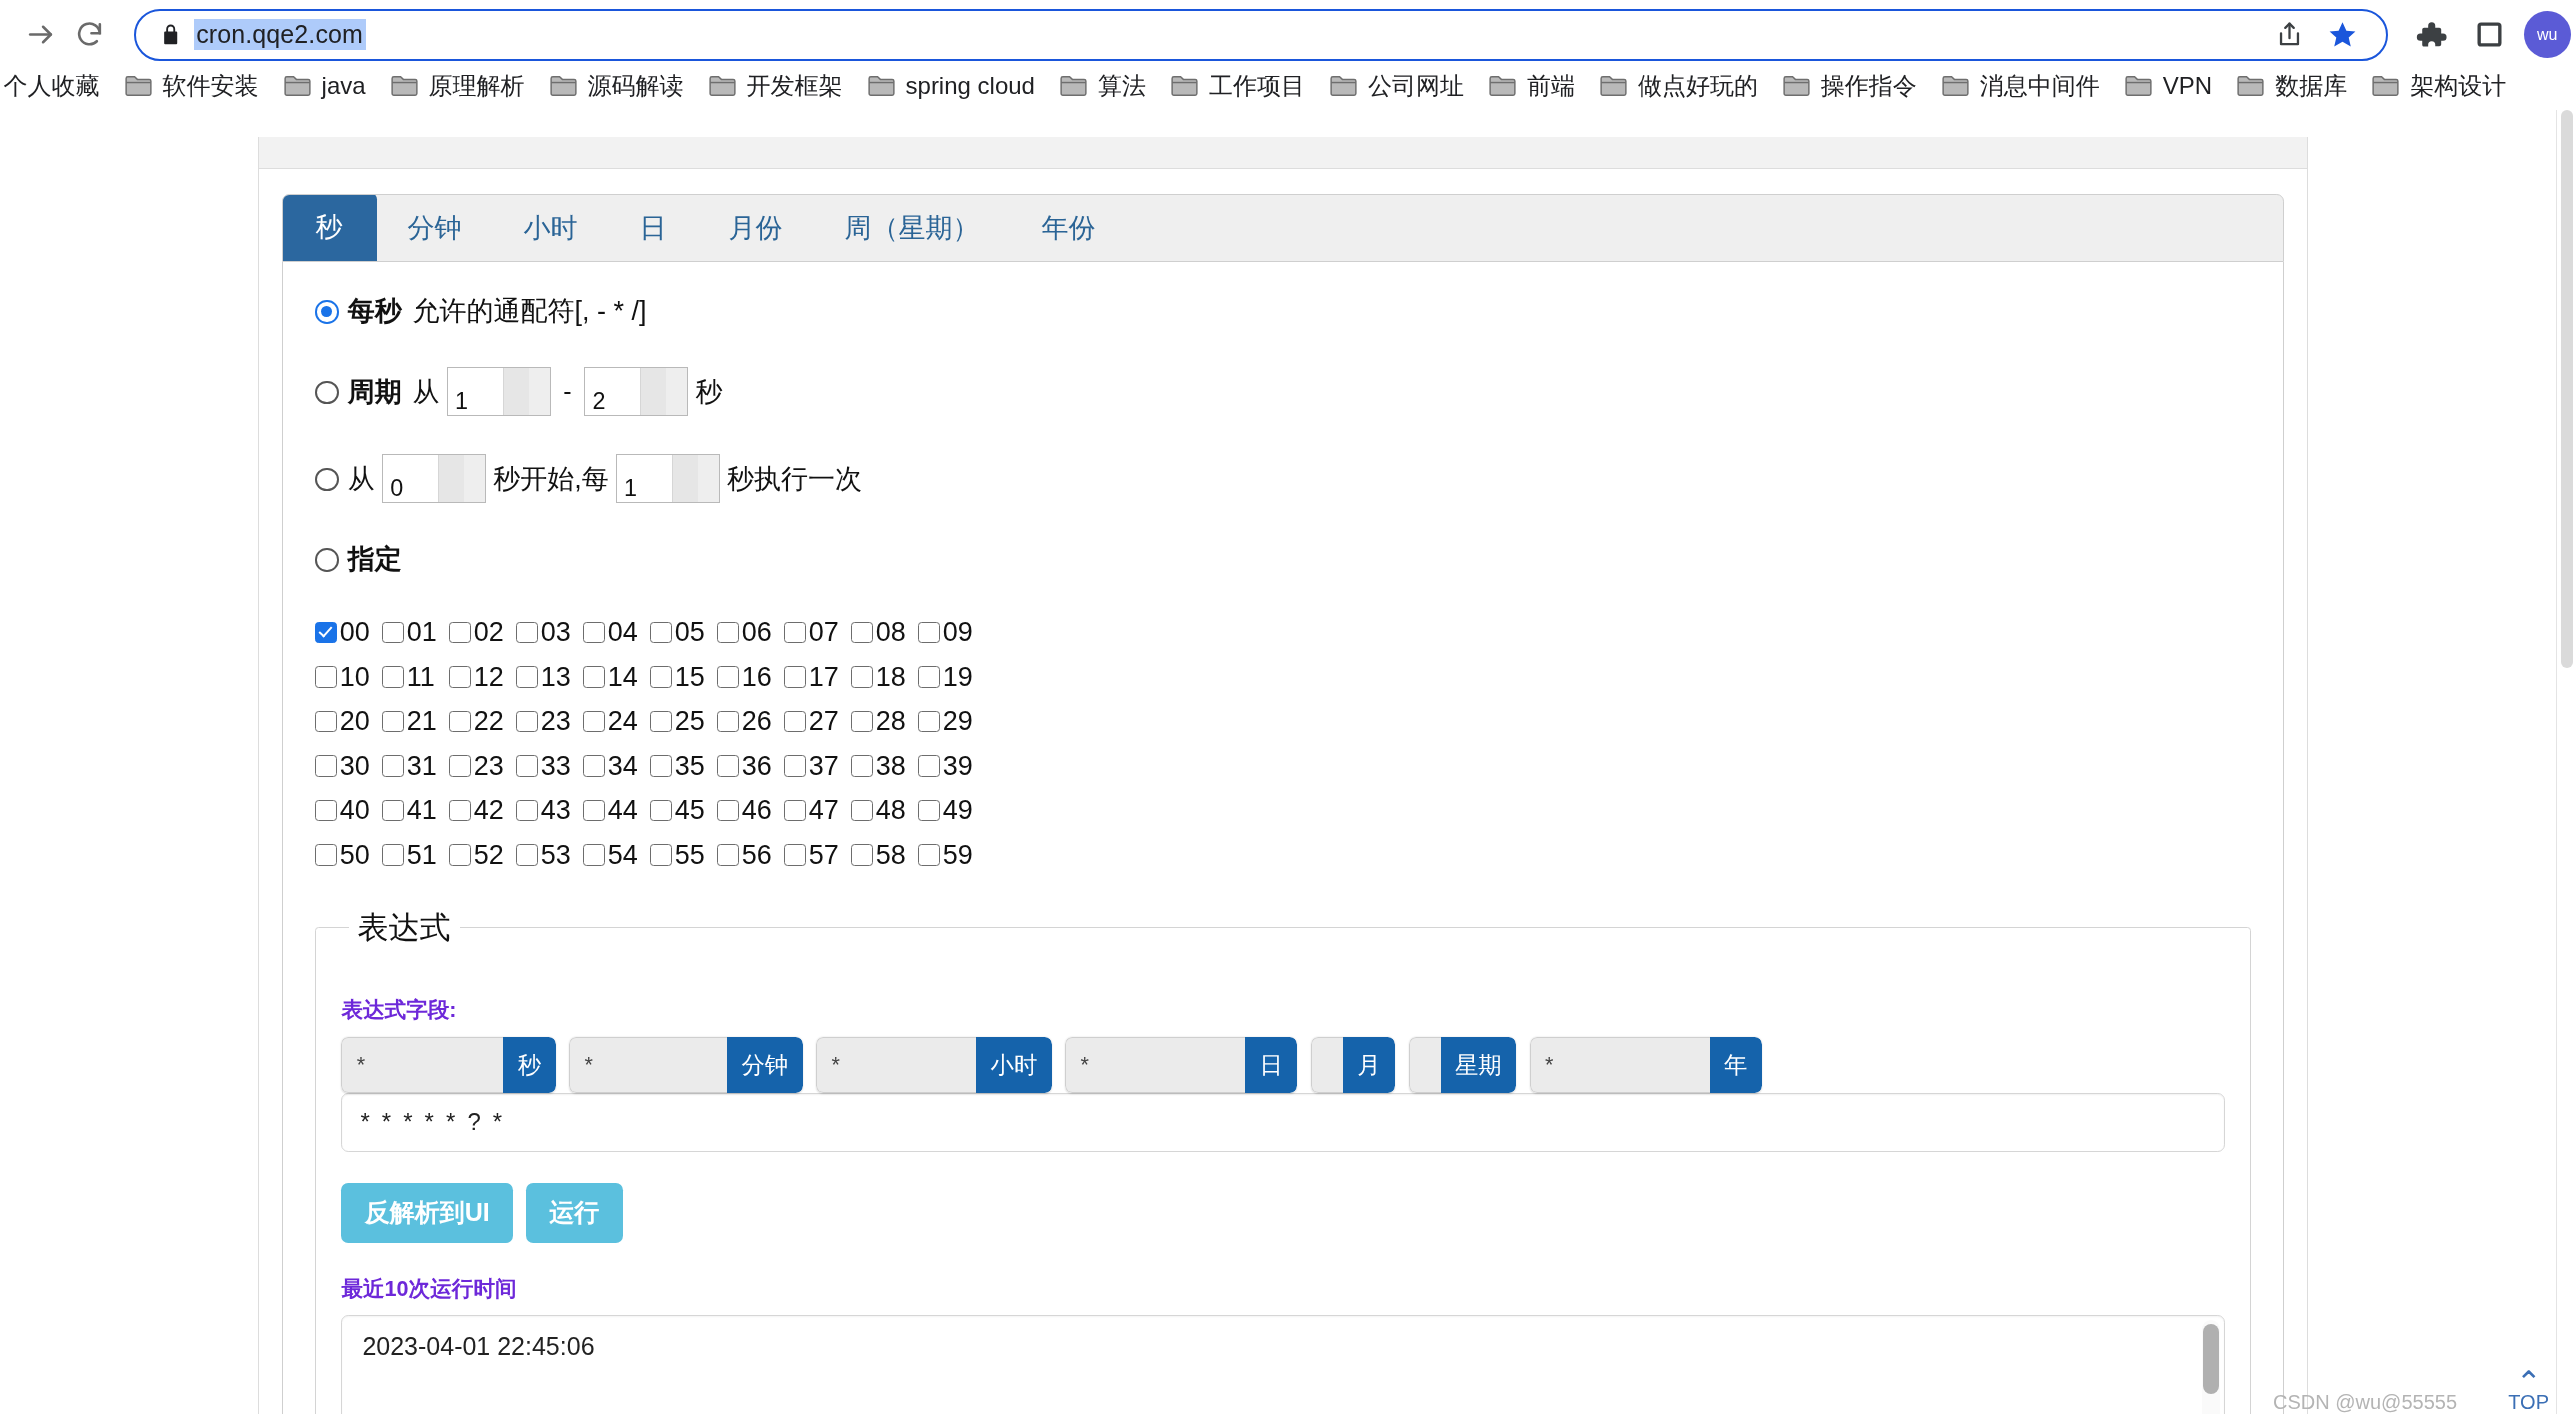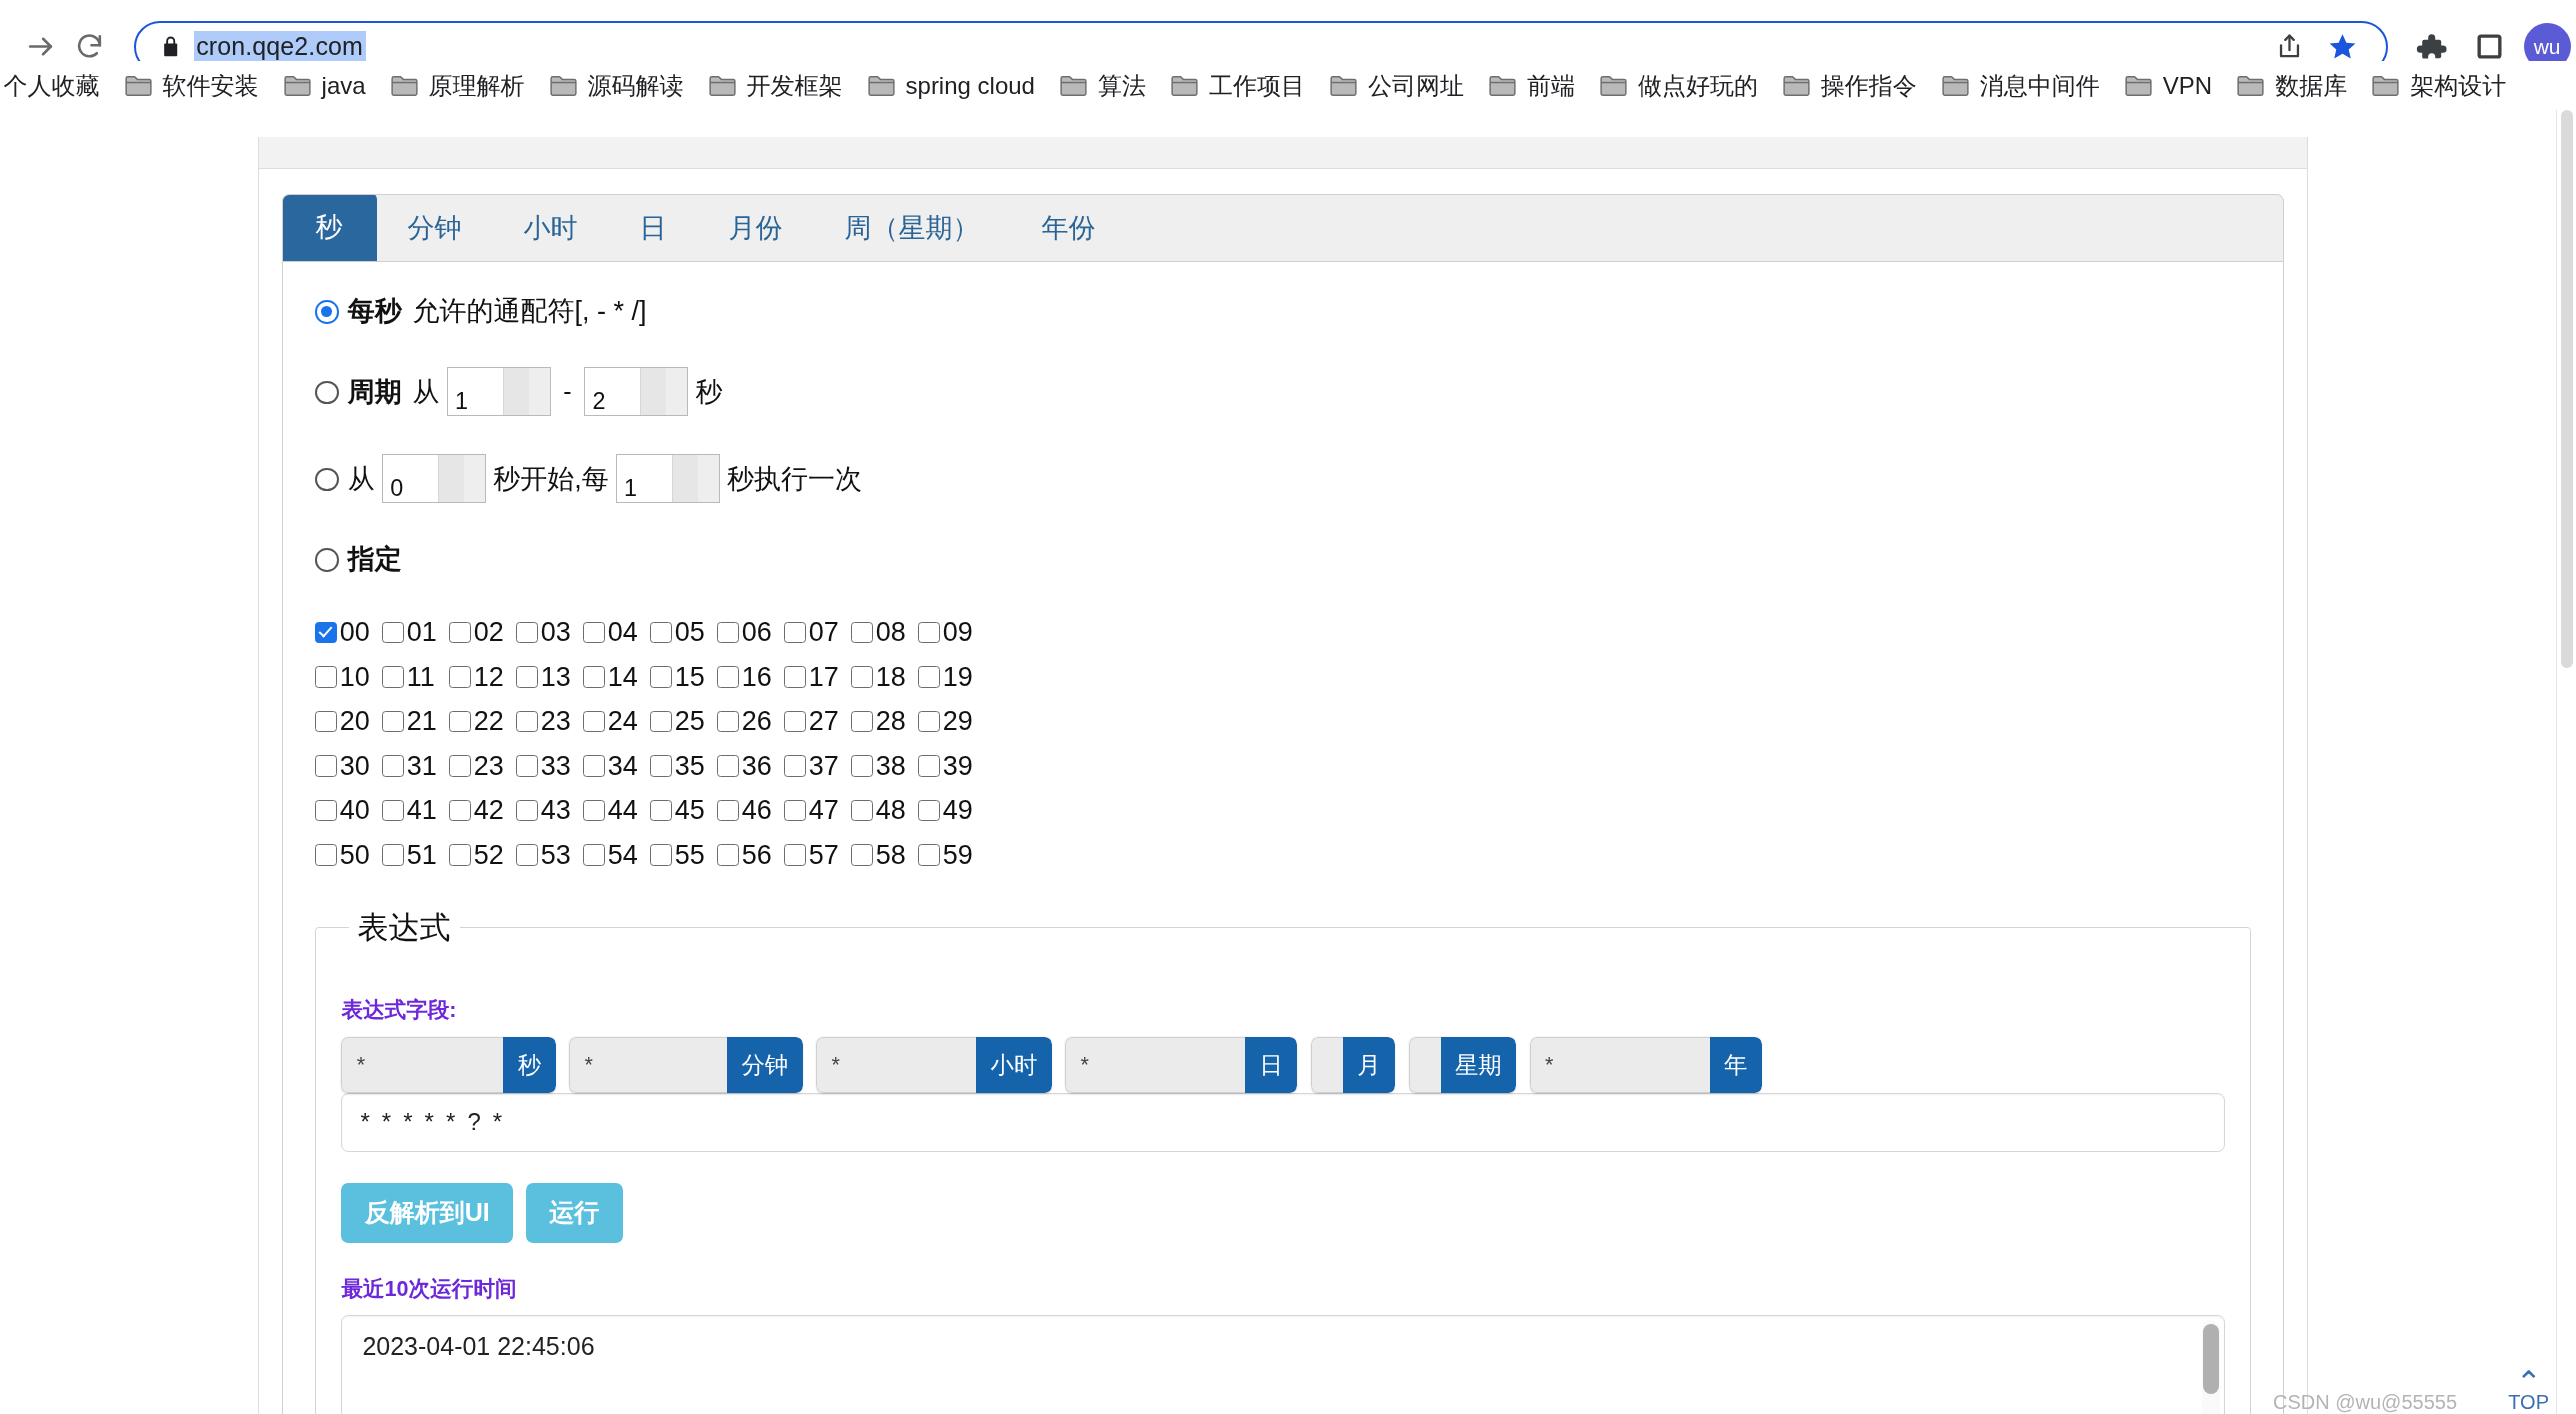--- a/index.html
+++ b/index.html
@@ -6,21 +6,21 @@
   html, body {
     margin: 0; padding: 0;
     width: 2576px; height: 1414px;
     background: #ffffff;
     font-family: "Liberation Sans", "DejaVu Sans", sans-serif;
     overflow: hidden;
   }
 
   
   .browser-toolbar {
-    position: absolute; top: 16px; left: 0;
+    position: absolute; top: 4px; left: 0;
     width: 2576px; height: 61px;
     background: #ffffff;
     display: flex; align-items: center;
   }
   .nav-btn {
     width: 49px; height: 49px;
     display: flex; align-items: center; justify-content: center;
     color: #6a6a6a;
     flex: none;
   }
@@ -47,21 +47,21 @@
     letter-spacing: 0.1px;
     white-space: nowrap;
   }
   .omnibox-spacer { flex: 1; }
   .omni-icon { width: 47px; height: 47px; display:flex; align-items:center; justify-content:center; margin-left: 5.4px;}
   .tb-icon { width: 58px; height: 58px; display:flex; align-items:center; justify-content:center; flex:none; }
   .avatar {
     width: 47px; height: 47px; border-radius: 50%;
     background: #5b5bd6; color: #fff;
     display: flex; align-items: center; justify-content: center;
-    font-size: 21px; margin-right: 5.4px; margin-left: 5.4px; flex: none;
+    font-size: 16px; margin-right: 5.4px; margin-left: 5.4px; flex: none;
     overflow: hidden;
   }
 
   
   .bookmark-bar {
     position: absolute; top: 61px; left: 0;
     width: 2576px; height: 49px;
     background: #ffffff;
     display: flex; align-items: center;
     padding-left: 0px;

